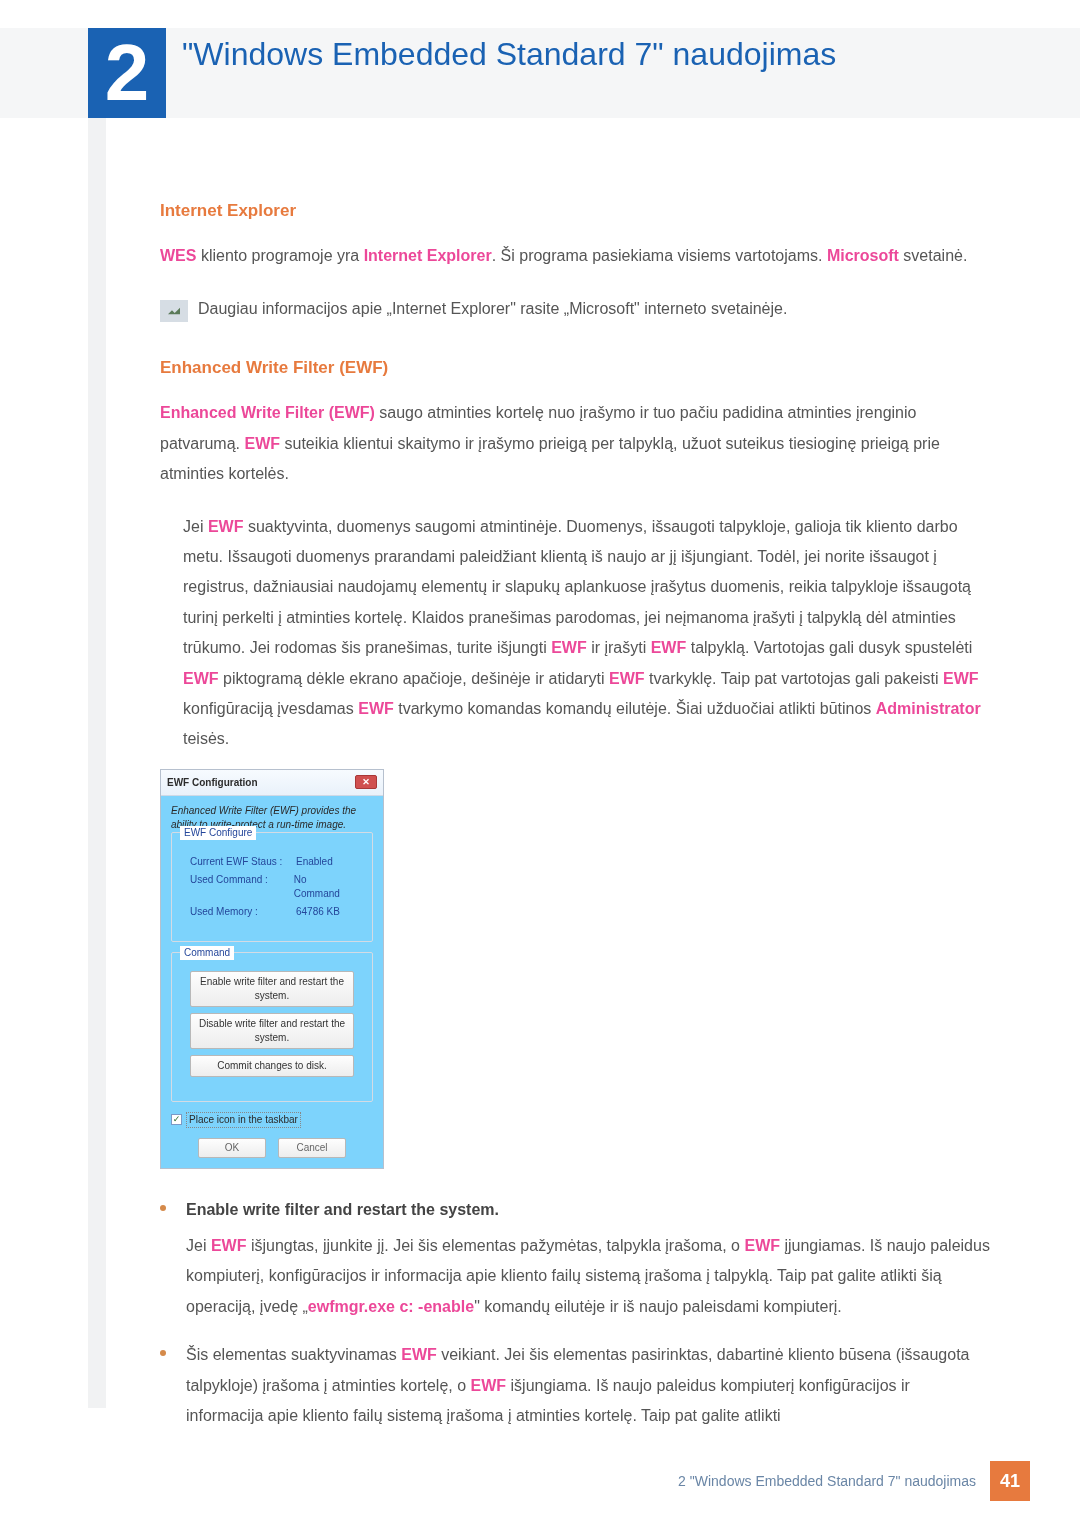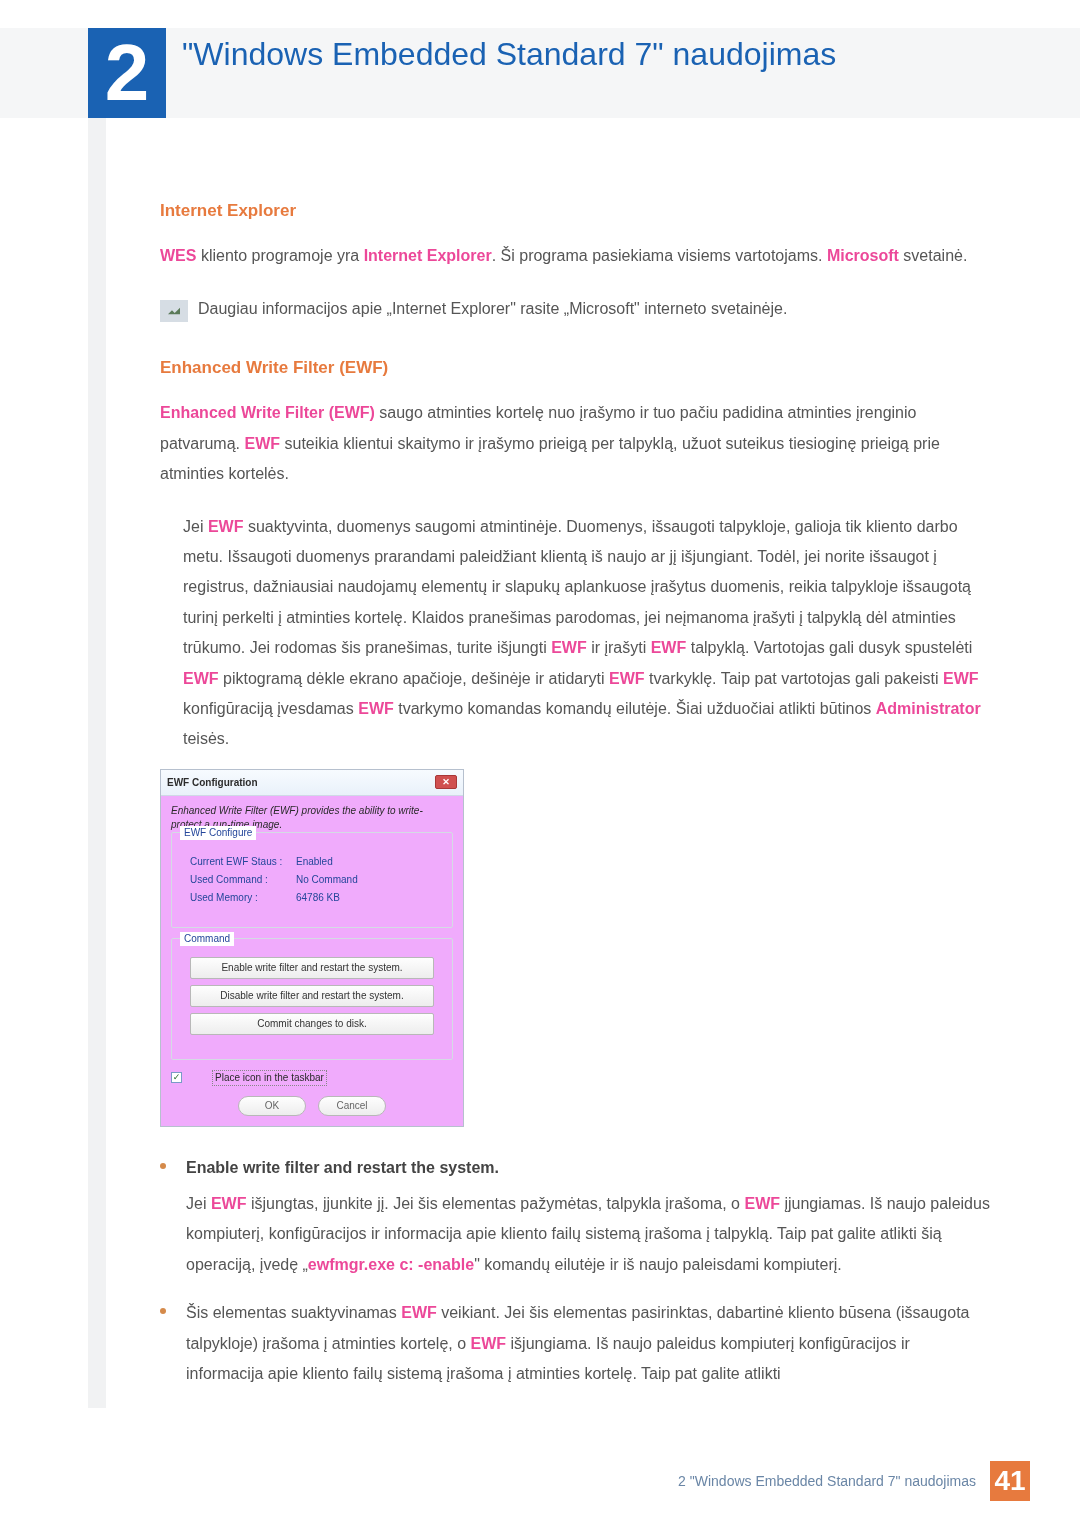--- a/index.html
+++ b/index.html
@@ -70,23 +70,23 @@
   .note-icon {
     width: 28px; height: 22px; background: #d6dde4;
     display: flex; align-items: center; justify-content: center;
     flex-shrink: 0; margin-top: 4px;
   }
   .note-icon svg { width: 16px; height: 16px; }
   b { font-weight: bold; color: #ec4899; }
 
   
   .dialog {
-    width: 304px;
+    width: 224px;
     border: 1px solid #b6c0ce;
-    background: #f0abfc;
+    background: #7dd3fc;
     font-size: 10px;
     color: #2a2a2a;
     margin: 8px 0 26px 0;
   }
   .dlg-title {
     background: linear-gradient(#f7fbff, #e9f1fa);
     border-bottom: 1px solid #cfd9e6;
     padding: 3px 6px;
     display: flex; justify-content: space-between; align-items: center;
     font-weight: bold;
@@ -113,45 +113,45 @@
     display: block; width: 100%; text-align: center;
     background: linear-gradient(#fefefe, #ededed);
     border: 1px solid #b8b8b8; border-radius: 2px;
     padding: 3px 0; margin-bottom: 6px; color: #333;
   }
   .chk-row { margin: 6px 0 10px; display: flex; align-items: center; gap: 4px; }
   .chk {
     width: 11px; height: 11px; border: 1px solid #7a9ac7; background: #fff;
     display: flex; align-items: center; justify-content: center; font-size: 9px; color: #2a6b2a;
   }
-  .dotted { border: 1px dotted #888; padding: 0 2px; margin-left: 26px; }
+  .dotted { border: 1px dotted #888; padding: 0 2px; }
   .dlg-footer { display: flex; justify-content: center; gap: 12px; }
   .dlg-fbtn {
     width: 68px; text-align: center;
     background: linear-gradient(#fefefe, #ededed);
-    border: 1px solid #b8b8b8; border-radius: 10px;
+    border: 1px solid #b8b8b8; border-radius: 2px;
     padding: 2px 8px; color: #666;
   }
 
   
   ul.b { list-style: none; padding: 0; }
   ul.b > li { display: flex; gap: 20px; margin-bottom: 18px; }
   .dot { width: 6px; height: 6px; border-radius: 50%; background: #d58a4a; flex-shrink: 0; margin-top: 10px; }
   .li-body { flex: 1; }
   .li-head { font-weight: bold; color: #444; margin-bottom: 6px; }
 
   
   .page-footer {
     position: absolute; bottom: 26px; right: 50px;
     display: flex; align-items: center; gap: 14px;
     font-size: 14px; color: #6a86a6;
   }
   .page-num {
     width: 40px; height: 40px; background: #e77a3e; color: #fff;
-    font-size: 28px; font-weight: bold;
+    font-size: 18px; font-weight: bold;
     display: flex; align-items: center; justify-content: center;
   }
 </style>
 </head>
 <body>
 
 <div class="top-band"></div>
 <div class="left-accent"></div>
 <div class="chap-box">2</div>
 <div class="chap-title">"Windows Embedded Standard 7" naudojimas</div>

